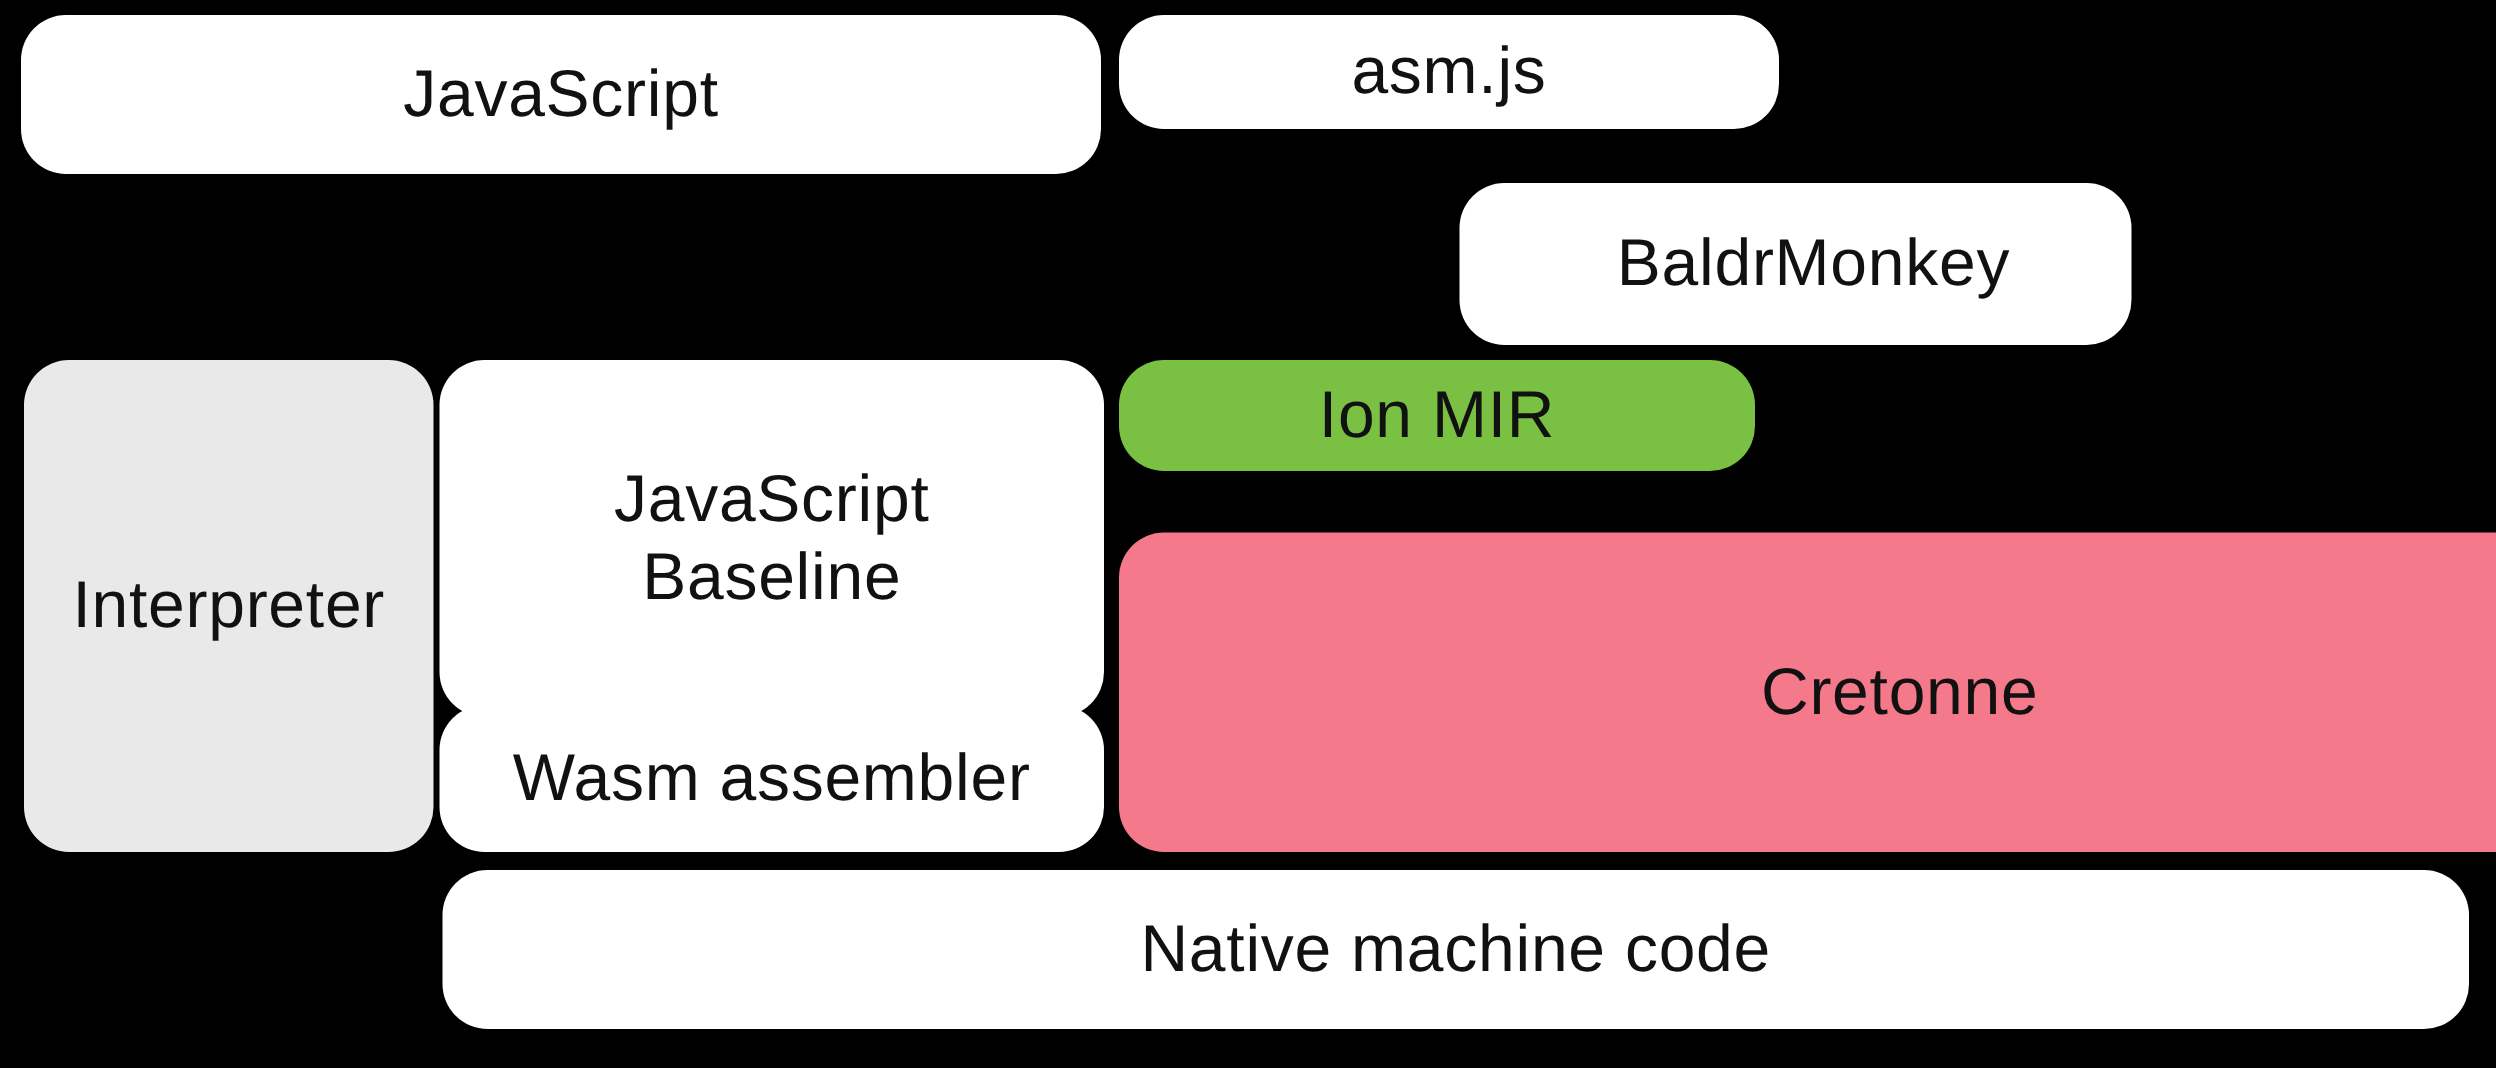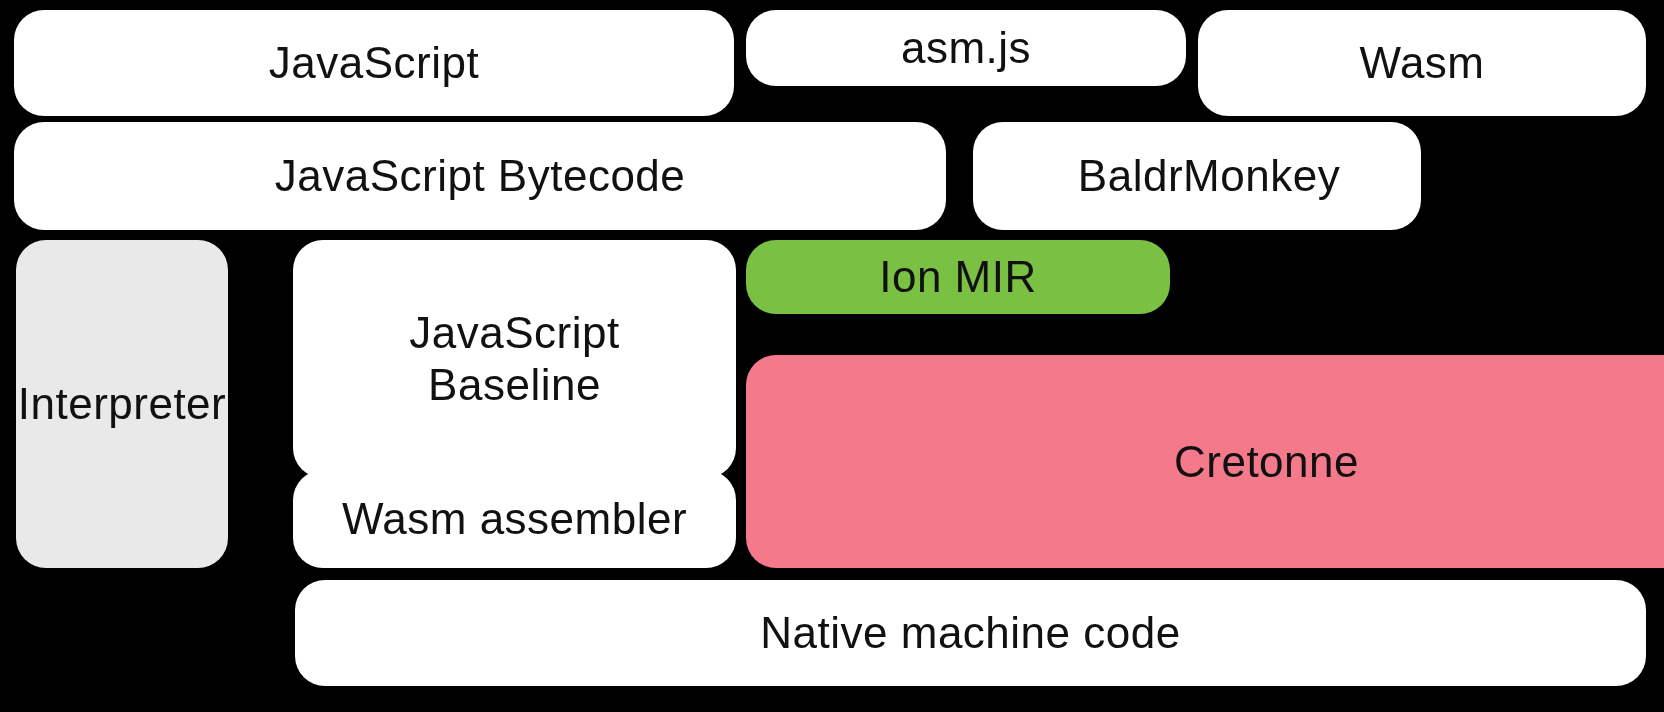--- a/index.html
+++ b/index.html
@@ -30,37 +30,35 @@
     letter-spacing: 0.5px;
   }
   
   .b-javascript   { left: 14px;   top: 10px;  width: 720px;  height: 106px; }
   .b-asmjs        { left: 746px;  top: 10px;  width: 440px;  height: 76px; }
   .b-wasm         { left: 1198px; top: 10px;  width: 448px;  height: 106px; }
   
   .b-bytecode     { left: 14px;   top: 122px; width: 932px;  height: 108px; }
   .b-baldrmonkey  { left: 973px;  top: 122px; width: 448px;  height: 108px; padding-left: 24px; }
   
-  .b-interpreter  { left: 16px;   top: 240px; width: 212px;  height: 328px; background: var(--gray, #e9e9e9); }
+  .b-interpreter  { left: 16px;   top: 240px; width: 273px;  height: 328px; background: var(--gray, #e9e9e9); }
   .b-baseline     { left: 293px;  top: 240px; width: 443px;  height: 238px; padding: 0 50px; }
   .b-ionmir       { left: 746px;  top: 240px; width: 424px;  height: 74px; background: var(--green, #7ac143); }
   .b-cretonne     { left: 746px;  top: 355px; width: 1041px;  height: 213px; background: var(--pink, #f4798a); }
   .b-macro        { left: 293px;  top: 470px; width: 443px;  height: 98px; }
   
   .b-native       { left: 295px;  top: 580px; width: 1351px; height: 106px; }
 </style>
 </head>
 <body>
 
 <div class="canvas">
   <div class="box b-javascript">JavaScript</div>
   <div class="box b-asmjs">asm.js</div>
-  <div class="box b-wasm">Wasm</div>
 
-  <div class="box b-bytecode">JavaScript Bytecode</div>
   <div class="box b-baldrmonkey">BaldrMonkey</div>
 
   <div class="box b-interpreter">Interpreter</div>
   <div class="box b-baseline">JavaScript Baseline</div>
   <div class="box b-ionmir">Ion MIR</div>
   <div class="box b-cretonne">Cretonne</div>
   <div class="box b-macro">Wasm assembler</div>
 
   <div class="box b-native">Native machine code</div>
 </div>

